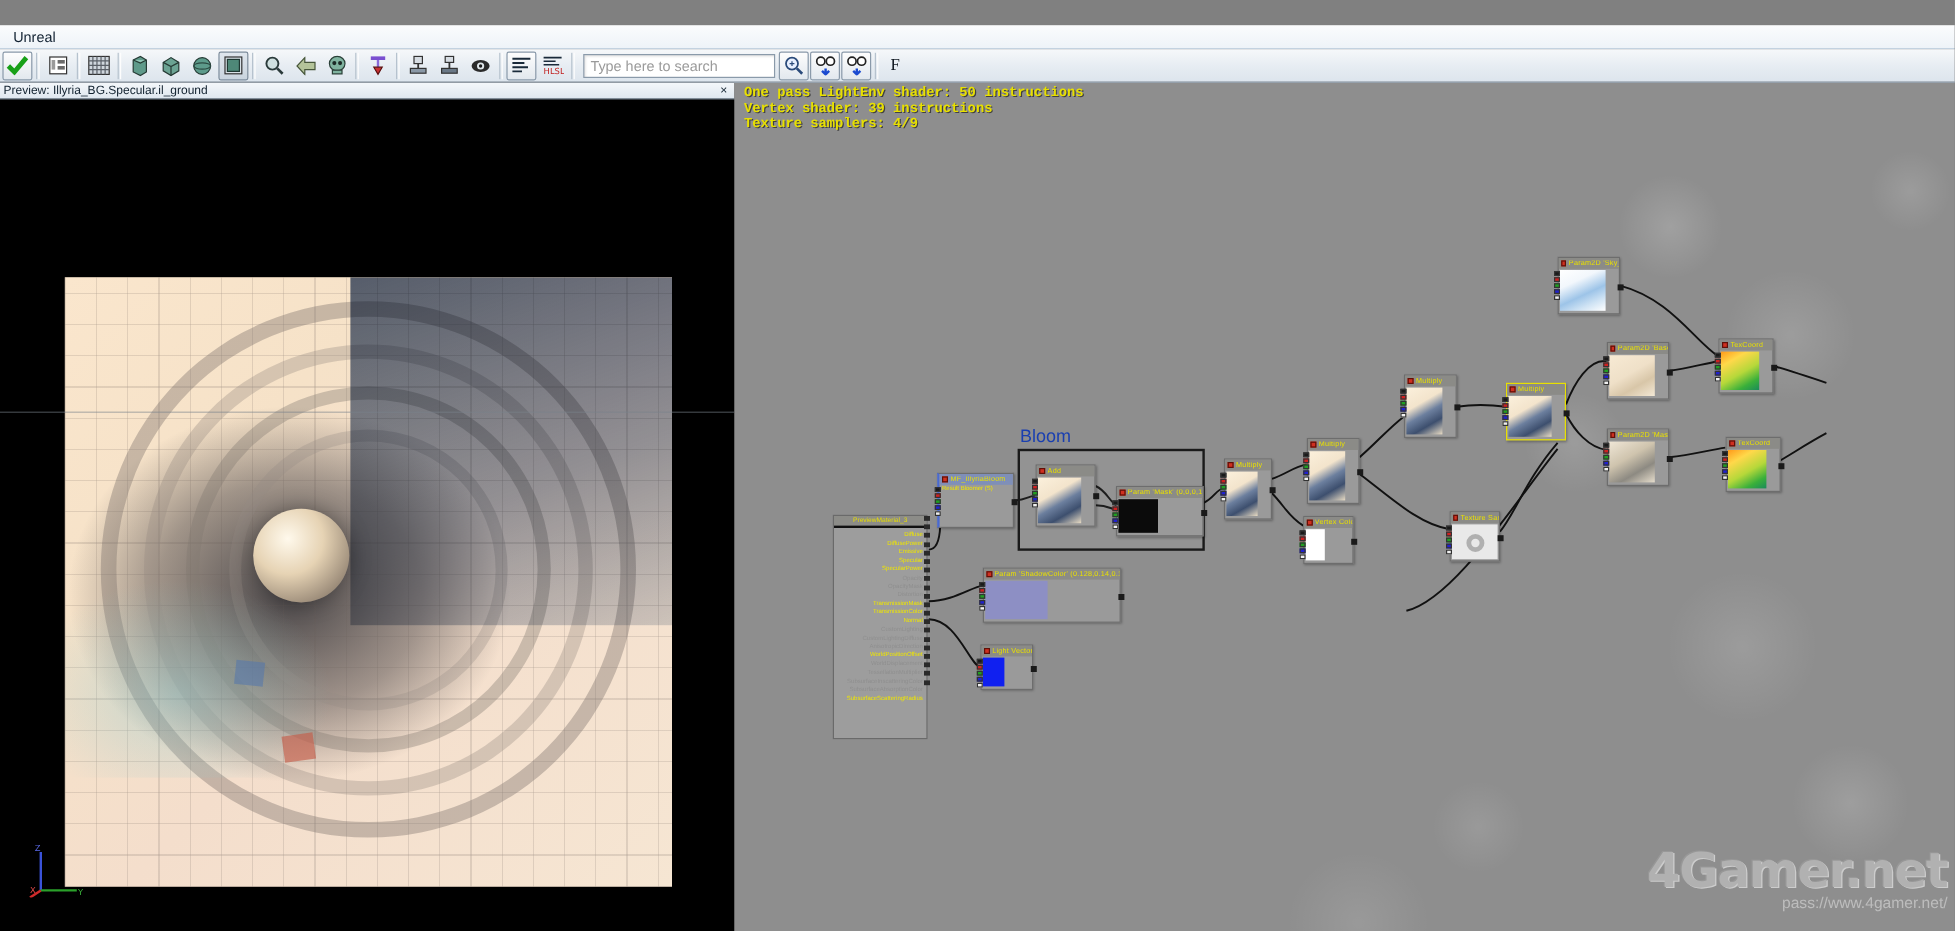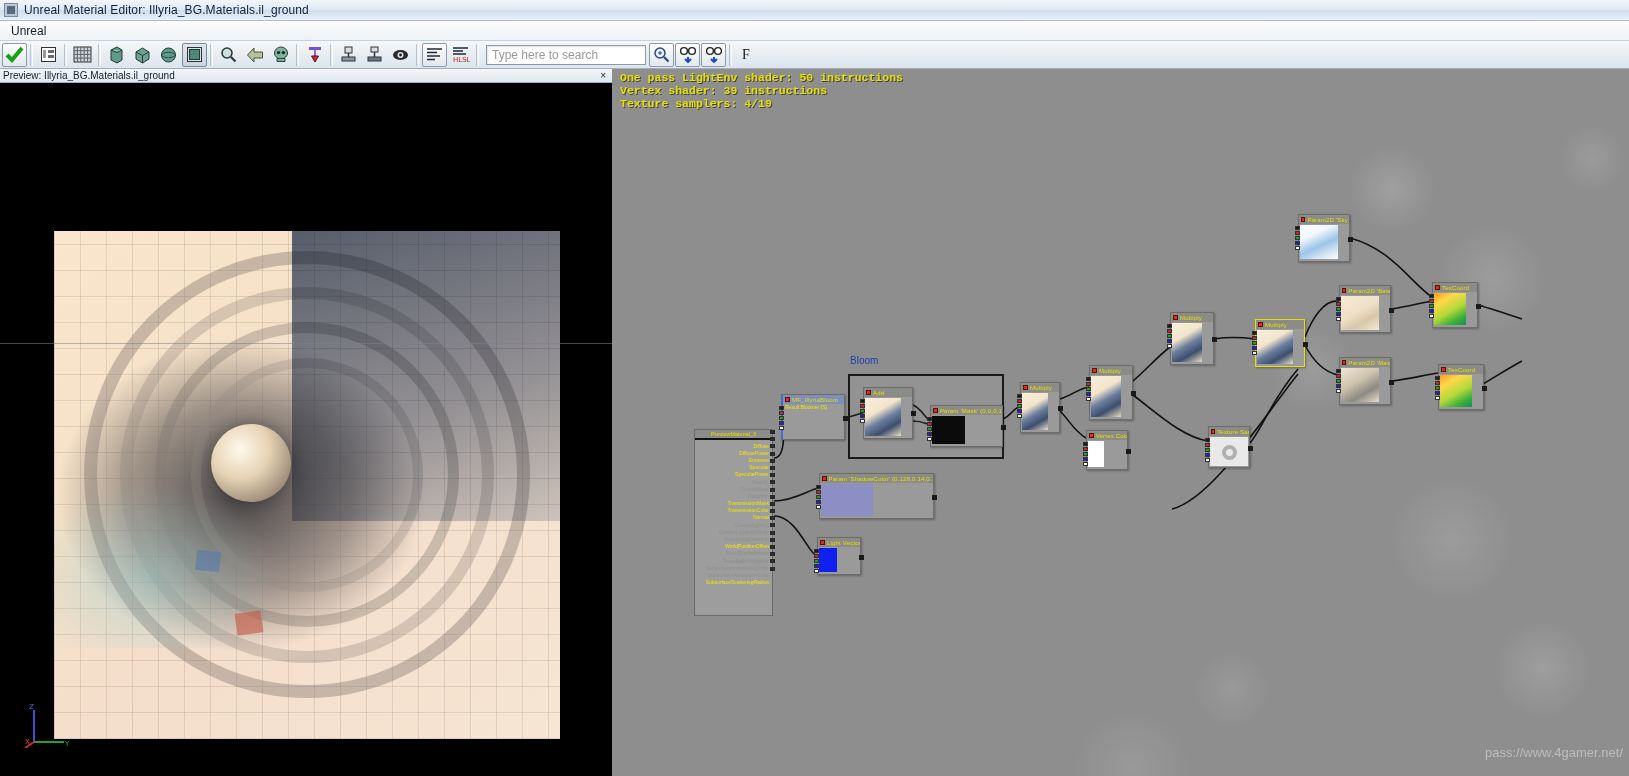--- a/index.html
+++ b/index.html
@@ -146,21 +146,21 @@
   .node .cap .lbl{ font-size:6px; color:#e9e000; font-family:"Liberation Sans", sans-serif;
      white-space:nowrap; overflow:hidden; letter-spacing:.2px; }
   .node .body{ position:relative; }
   .thumb{ position:absolute; }
   .pins{ position:absolute; left:-4px; top:0; width:5px; }
   .pin{ width:5px; height:4px; margin-bottom:1px; border:1px solid #333; }
   .outpin{ position:absolute; right:-4px; width:5px; height:5px; background:#1a1a1a; }
 
   
   .commentbox{ position:absolute; border:2px solid #1a1a1a; background:rgba(255,255,255,.05); }
-  .commentlabel{ position:absolute; font-size:10px; color:#1a3fb0;
+  .commentlabel{ position:absolute; font-size:15px; color:#1a3fb0;
       font-family:"Liberation Sans", sans-serif; }
 
   
   .matnode{ position:absolute; left:82px; top:360px; width:79px; height:187px;
      background:#9d9d9d; border:1px solid #6a6a6a; }
   .matnode .mcap{ height:8px; background:#8c8c88; text-align:center;
      font-size:5.5px; color:#e8df00; line-height:8px; }
   .matnode .mbar{ height:2px; background:#111; }
   .matnode .rows{ position:relative; padding-top:2px; }
   .mrow{ height:7.2px; display:flex; align-items:center; justify-content:flex-end;
@@ -173,24 +173,20 @@
   .wm .logo{ font-size:40px; font-weight:bold; color:#b8b8b8; letter-spacing:-1px;
      font-family:"DejaVu Sans", sans-serif;
      text-shadow:1px 1px 0 #d8d8d8, -1px -1px 0 #9a9a9a; opacity:.85; }
   .wm .url{ font-size:13px; color:#bdbdbd; margin-top:-4px; }
 </style>
 </head>
 <body>
 
 <div id="app">
 
-  <div class="titlebar">
-    <div class="ticon"></div>
-    <div class="ttext">Unreal Material Editor: Illyria_BG.Materials.il_ground</div>
-  </div>
 
   <div class="menubar">
     <div class="menuitem">Unreal</div>
   </div>
 
   <div class="toolbar">
 
     <div class="tbtn framed">
       <svg width="19" height="17" viewBox="0 0 19 17">
           <path d="M2 9 L7 14 L17 2" stroke="#18a018" stroke-width="4" fill="none"></path>
@@ -337,21 +333,21 @@
           <circle cx="13" cy="5" r="3.4" fill="#fff" stroke="#222" stroke-width="1.4"></circle>
           <path d="M9 11 L9 16 M6 13 L9 16 L12 13" stroke="#1a4ad0" stroke-width="2" fill="none"></path>
         </svg>
     </div>
     <div class="tsep"></div>
     <div class="fbtn">F</div>
   </div>
 
   <div class="preview-wrap">
     <div class="preview-header">
-      <span>Preview: Illyria_BG.Materials.il_ground</span>
+      <span>Preview: Illyria_BG.Specular.il_ground</span>
       <span class="preview-close">×</span>
     </div>
     <div class="viewport">
       <div class="plane">
         <div class="tiles"></div>
         <div class="ring r1"></div>
         <div class="ring r2"></div>
         <div class="ring r3"></div>
         <div class="ring r4"></div>
         <div class="bluequad"></div>
@@ -369,21 +365,21 @@
         <text x="41" y="44" font-size="7" fill="#3ab03a" font-family="DejaVu Sans">Y</text>
         <text x="1" y="42" font-size="7" fill="#e04a4a" font-family="DejaVu Sans">X</text>
       </svg>
     </div>
   </div>
 
   <div class="graph">
 
     <div class="shaderinfo"><span>One pass LightEnv shader: 50 instructions</span>
 <span>Vertex shader: 39 instructions</span>
-<span>Texture samplers: 4/19</span></div>
+<span>Texture samplers: 4/9</span></div>
 
     <svg class="wires">
       <g stroke="#111" stroke-width="1.6" fill="none">
         <path d="M162 389 C175 389 172 352 169 348"></path>
         <path d="M162 432 C182 432 198 420 207 419"></path>
         <path d="M162 447 C185 447 196 485 205 487"></path>
         <path d="M233 348 C243 348 243 345 251 344"></path>
         <path d="M301 336 C310 340 312 348 318 352"></path>
         <path d="M301 352 C310 352 312 354 318 356"></path>
         <path d="M391 350 C400 346 402 338 408 338"></path>
@@ -727,16 +723,17 @@
             <div class="pin" style="background: rgb(208, 32, 32);"></div>
             <div class="pin" style="background: rgb(32, 160, 32);"></div>
             <div class="pin" style="background: rgb(32, 32, 208);"></div>
             <div class="pin" style="background: rgb(240, 240, 240);"></div>
           </div>
           <div class="outpin" style="top: 17px;"></div>
         </div>
       </div>
 
     <div class="wm">
+      <div class="logo">4Gamer.net</div>
       <div class="url">pass://www.4gamer.net/</div>
     </div>
   </div>
 </div>
 
 </body></html>

